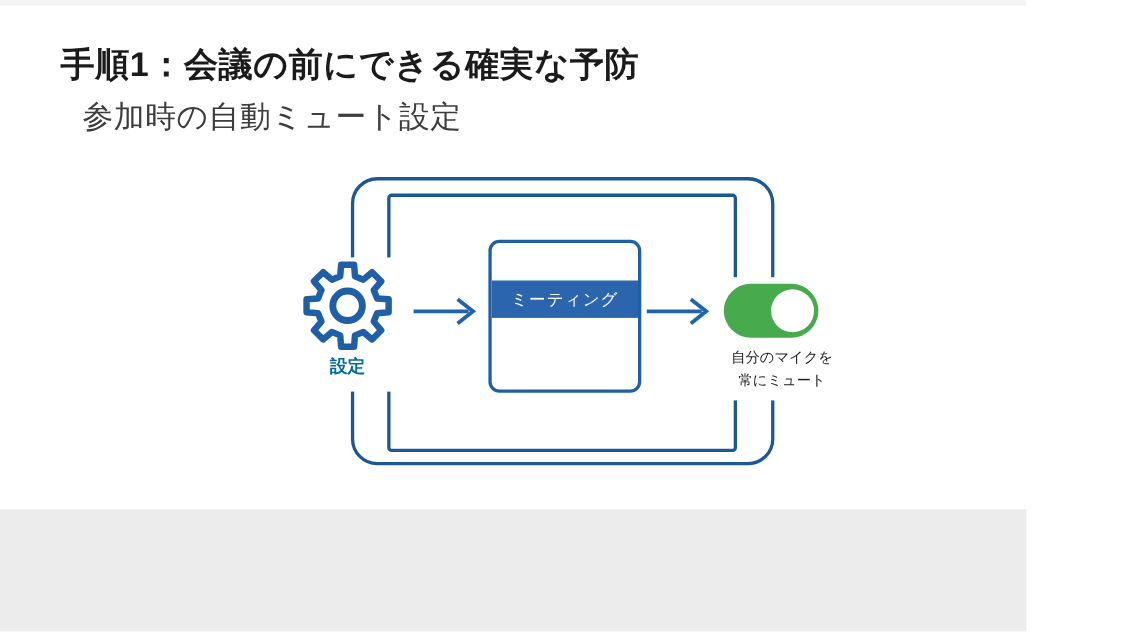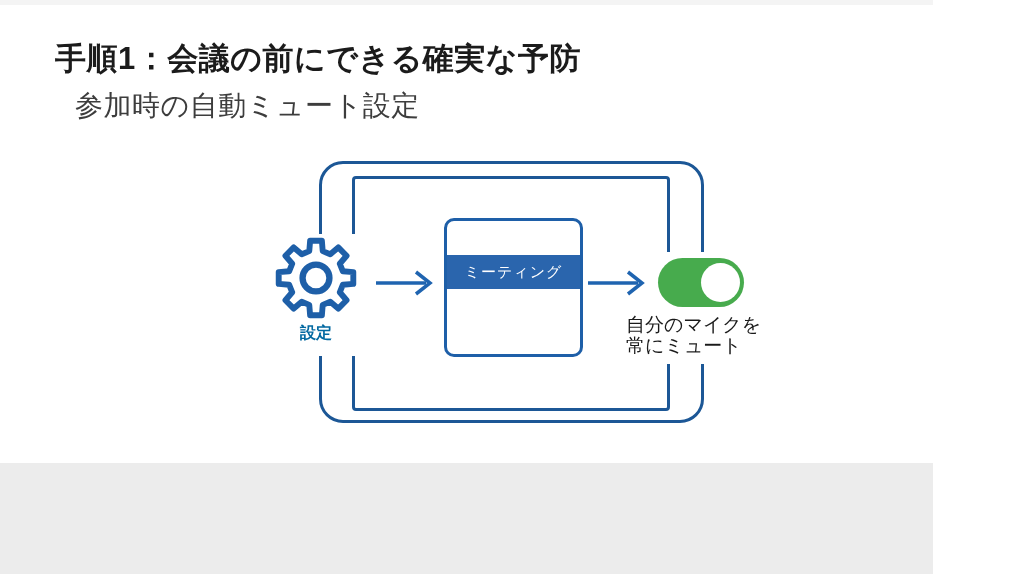--- a/index.html
+++ b/index.html
@@ -71,21 +71,21 @@
   .toggle-pill {
     position: absolute; left: 10px; top: 6px; width: 86px; height: 49px;
     background: #47ab4d; border-radius: 25px;
   }
   .toggle-knob {
     position: absolute; right: 4px; top: 5px; width: 39px; height: 39px;
     border-radius: 50%; background: #ffffff;
   }
   .toggle-label {
     position: absolute; left: -22px; top: 62px; width: 170px;
-    font-size: 19px; line-height: 21px;
+    text-align: center; font-size: 13px; line-height: 21px;
     color: #1a1a1a; font-weight: 500;
   }
   
   .footer-band {
     position: absolute; left: 0; top: 463px; width: 1024px; height: 111px;
     background: #ececec;
   }
   .footer-badge {
     position: absolute; left: 939px; top: 547px; width: 82px; height: 22px;
     background: #ffffff;

